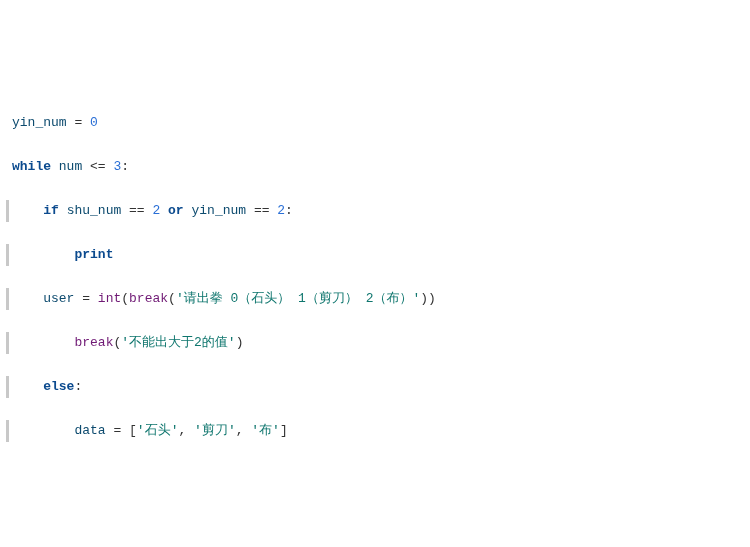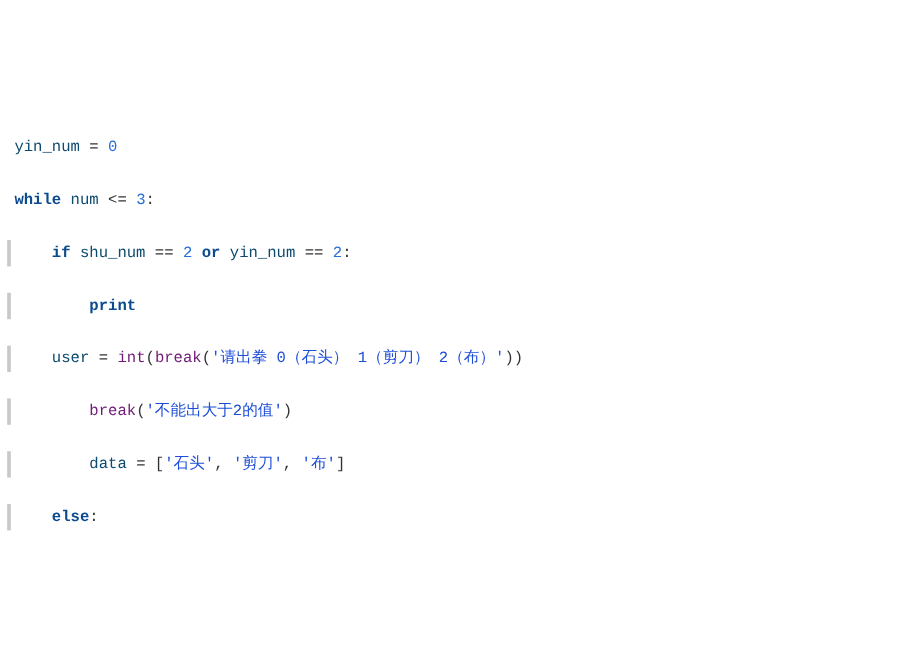--- a/index.html
+++ b/index.html
@@ -21,39 +21,39 @@
       content: "";
       position: absolute;
       left: -2px;
       top: 0;
       bottom: 0;
       width: 3px;
       background: #c8c8c8;
     }
     .kw { color: #0b4a8e; font-weight: bold; }
     .bif { color: #701a75; }
-    .str { color: #1d4ed8; }
+    .str { color: #0f766e; }
     .num { color: #2a6fd6; }
     .op { color: #333333; }
     .ident { color: #0c4a6e; }
   </style>
 </head>
 <body>
 
 
 
 <div>
 <div class="line"><span class="ident">yin_num </span><span class="op">= </span><span class="num">0</span></div>
 <div class="line"><span class="kw">while</span><span class="ident"> num </span><span class="op">&lt;=</span><span class="num"> 3</span><span class="op">:</span></div>
 <div class="line gutter-dash">    <span class="kw">if</span><span class="ident"> shu_num </span><span class="op">==</span><span class="num"> 2 </span><span class="kw">or</span><span class="ident"> yin_num </span><span class="op">==</span><span class="num"> 2</span><span class="op">:</span></div>
 <div class="line gutter-dash">        <span class="kw">print</span></div>
 <div class="line gutter-dash">    <span class="ident">user </span><span class="op">= </span><span class="bif">int</span><span class="op">(</span><span class="bif">break</span><span class="op">(</span><span class="str">'请出拳 0（石头） 1（剪刀） 2（布）'</span><span class="op">))</span></div>
 <div class="line gutter-dash">        <span class="bif">break</span><span class="op">(</span><span class="str">'不能出大于2的值'</span><span class="op">)</span></div>
+<div class="line gutter-dash">    <span class="kw">else</span><span class="op">:</span></div>
 <div class="line gutter-dash">        <span class="ident">data </span><span class="op">= </span><span class="op">[</span><span class="str">'石头'</span><span class="op">, </span><span class="str">'剪刀'</span><span class="op">, </span><span class="str">'布'</span><span class="op">]</span></div>
-<div class="line gutter-dash">    <span class="kw">else</span><span class="op">:</span></div>
 
 
 
 
 
 
 
 
 
 

